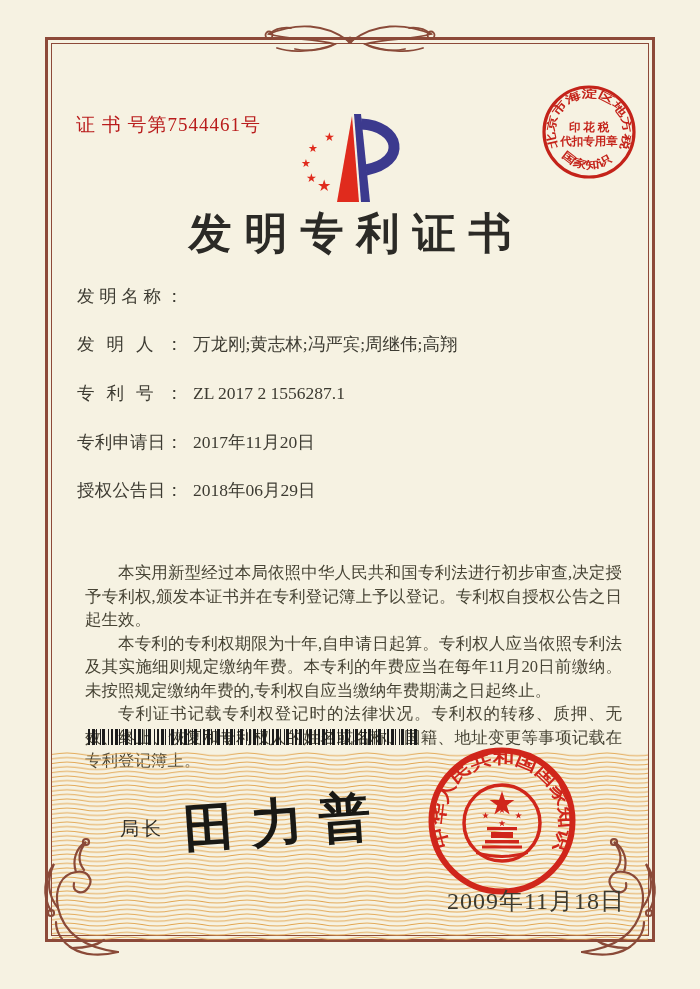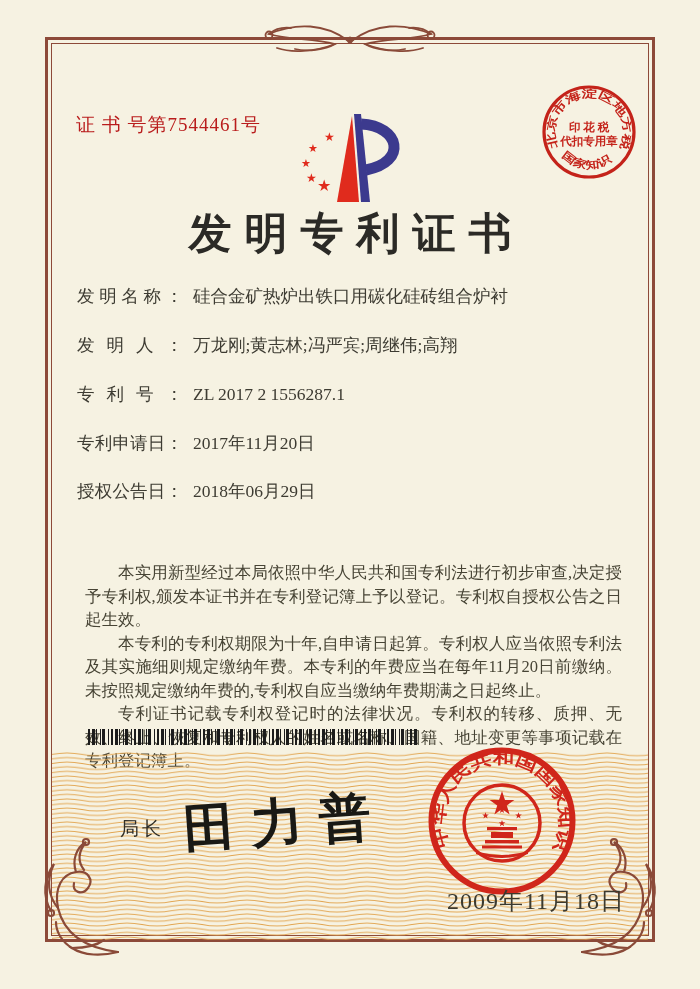--- a/index.html
+++ b/index.html
@@ -118,21 +118,20 @@
     <span class="star" style="left:21px; top:50px; font-size:11px;">★</span>
     <span class="star" style="left:26px; top:64px; font-size:12px;">★</span>
     <span class="star" style="left:37px; top:70px; font-size:16px;">★</span>
   </div>
 
   <div class="cert-title">发明专利证书</div>
 
   <div class="fields">
     <div class="frow">
       <span class="flabel">发明名称：</span>
-      <span class="fvalue">硅合金矿热炉出铁口用碳化硅砖组合炉衬</span>
     </div>
     <div class="frow">
       <span class="flabel">发明人：</span>
       <span class="fvalue">万龙刚;黄志林;冯严宾;周继伟;高翔</span>
     </div>
     <div class="frow">
       <span class="flabel">专利号：</span>
       <span class="fvalue">ZL 2017 2 1556287.1</span>
     </div>
     <div class="frow gap2">

